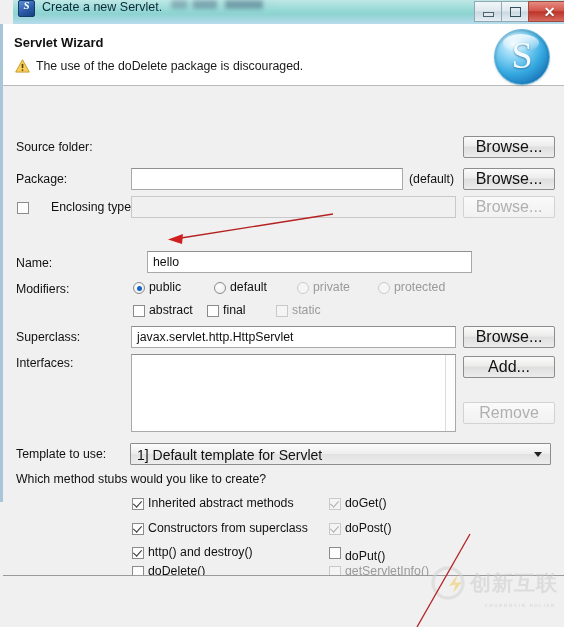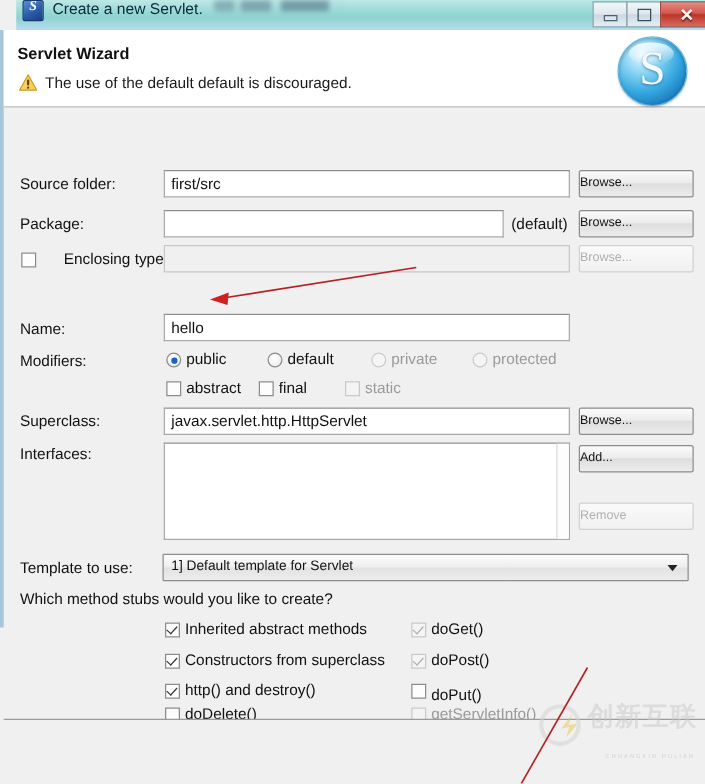--- a/index.html
+++ b/index.html
@@ -104,21 +104,21 @@
     position:absolute;box-sizing:border-box;height:22px;
     background:#ffffff;border:1px solid #a9a9a9;border-top-color:#8f8f8f;
     font-size:12.3px;color:#111;padding:3px 4px 0 5px;white-space:nowrap;overflow:hidden;
   }
   .tf.dis{background:#f0f0f0;border-color:#c8c8c8;color:#9a9a9a;}
 
   .btn{
     position:absolute;box-sizing:border-box;width:92px;height:22px;
     border:1px solid #8d8d8d;border-radius:2px;
     background:linear-gradient(180deg,#fbfbfb 0%,#ececeb 46%,#dedede 50%,#ececec 100%);
-    font-size:10px;color:#111;line-height:20px;
+    font-size:16px;color:#111;text-align:center;line-height:20px;
   }
   .btn.dis{
     color:#b0b0b0;border-color:#d2d2d2;
     background:linear-gradient(180deg,#fafafa,#f1f1f1);
   }
 
   .cb{
     position:absolute;box-sizing:border-box;width:12px;height:12px;
     border:1px solid #8b8b8b;background:#fdfdfd;
   }
@@ -144,35 +144,35 @@
     border:1px solid #a9a9a9;border-top-color:#8f8f8f;
   }
   .listbox .sb{
     position:absolute;right:0;top:0;bottom:0;width:9px;background:#fdfdfd;border-left:1px solid #dcdcdc;
   }
 
   .combo{
     position:absolute;box-sizing:border-box;height:22px;
     border:1px solid #8d8d8d;border-radius:1px;
     background:linear-gradient(180deg,#fcfcfc 0%,#eeeeee 48%,#e2e2e2 52%,#ededed 100%);
-    font-size:11px;color:#111;padding:3px 0 0 6px;
+    font-size:14px;color:#111;padding:3px 0 0 6px;
   }
   .combo .arrow{
     position:absolute;right:8px;top:8px;width:0;height:0;
     border-left:4.5px solid transparent;border-right:4.5px solid transparent;
     border-top:5px solid #222;
   }
 
   
   .anno{position:absolute;left:0;top:0;width:564px;height:627px;pointer-events:none;}
 
   
   .wm{
     position:absolute;right:6px;bottom:24px;height:40px;
-    display:flex;opacity:.5;
+    display:flex;align-items:center;opacity:.5;
   }
   .wm-mark{width:34px;height:34px;position:relative;flex:0 0 auto;}
   .wm-text{
     margin-left:5px;font-size:21px;color:#c9c9c9;letter-spacing:1px;
     font-family:"DejaVu Sans",sans-serif;font-weight:bold;line-height:1;
   }
   .wm-sub{
     position:absolute;right:8px;bottom:19px;font-size:4.5px;color:#d4d4d4;
     letter-spacing:1.6px;font-family:"DejaVu Sans",sans-serif;
   }
@@ -197,42 +197,41 @@
 
   <div class="body-wrap">
 
     <div class="header">
       <h1>Servlet Wizard</h1>
       <svg class="warn-icon" viewBox="0 0 16 15">
         <path d="M8 0.8 L15.3 14 L0.7 14 Z" fill="#f7cf5e" stroke="#c99a22" stroke-width="1" stroke-linejoin="round"></path>
         <rect x="7.1" y="5" width="1.8" height="5" rx="0.8" fill="#5c4407"></rect>
         <rect x="7.1" y="11" width="1.8" height="1.8" rx="0.8" fill="#5c4407"></rect>
       </svg>
-      <div class="hdr-msg">The use of the default default is discouraged.</div>
+      <div class="hdr-msg">The use of the doDelete package is discouraged.</div>
       <div class="hdr-logo"></div>
     </div>
 
     <div class="content">
 
       <div class="lbl" style="left:13px;top:54px;">Source folder:</div>
-      <div class="tf" style="left:128px;top:50px;width:325px;" title="first/src">first/src</div>
       <div class="btn" style="left:460px;top:50px;"><span>Browse...</span></div>
 
       <div class="lbl" style="left:13px;top:86px;">Package:</div>
       <div class="tf" style="left:128px;top:82px;width:272px;"></div>
       <div class="lbl" style="left:406px;top:86px;">(default)</div>
       <div class="btn" style="left:460px;top:82px;"><span>Browse...</span></div>
 
       <div class="cb" style="left:14px;top:116px;"></div>
       <div class="lbl" style="left:48px;top:114px;">Enclosing type:</div>
       <div class="tf dis" style="left:128px;top:110px;width:325px;"></div>
       <div class="btn dis" style="left:460px;top:110px;"><span>Browse...</span></div>
 
       <div class="lbl" style="left:13px;top:170px;">Name:</div>
-      <div class="tf" style="left:128px;top:165px;width:325px;">hello</div>
+      <div class="tf" style="left:144px;top:165px;width:325px;">hello</div>
 
       <div class="lbl" style="left:13px;top:196px;">Modifiers:</div>
 
       <div class="rb on" style="left:130px;top:196px;"></div>
       <div class="lbl" style="left:146px;top:194px;">public</div>
 
       <div class="rb" style="left:211px;top:196px;"></div>
       <div class="lbl" style="left:227px;top:194px;">default</div>
 
       <div class="rb dis" style="left:294px;top:196px;"></div>

